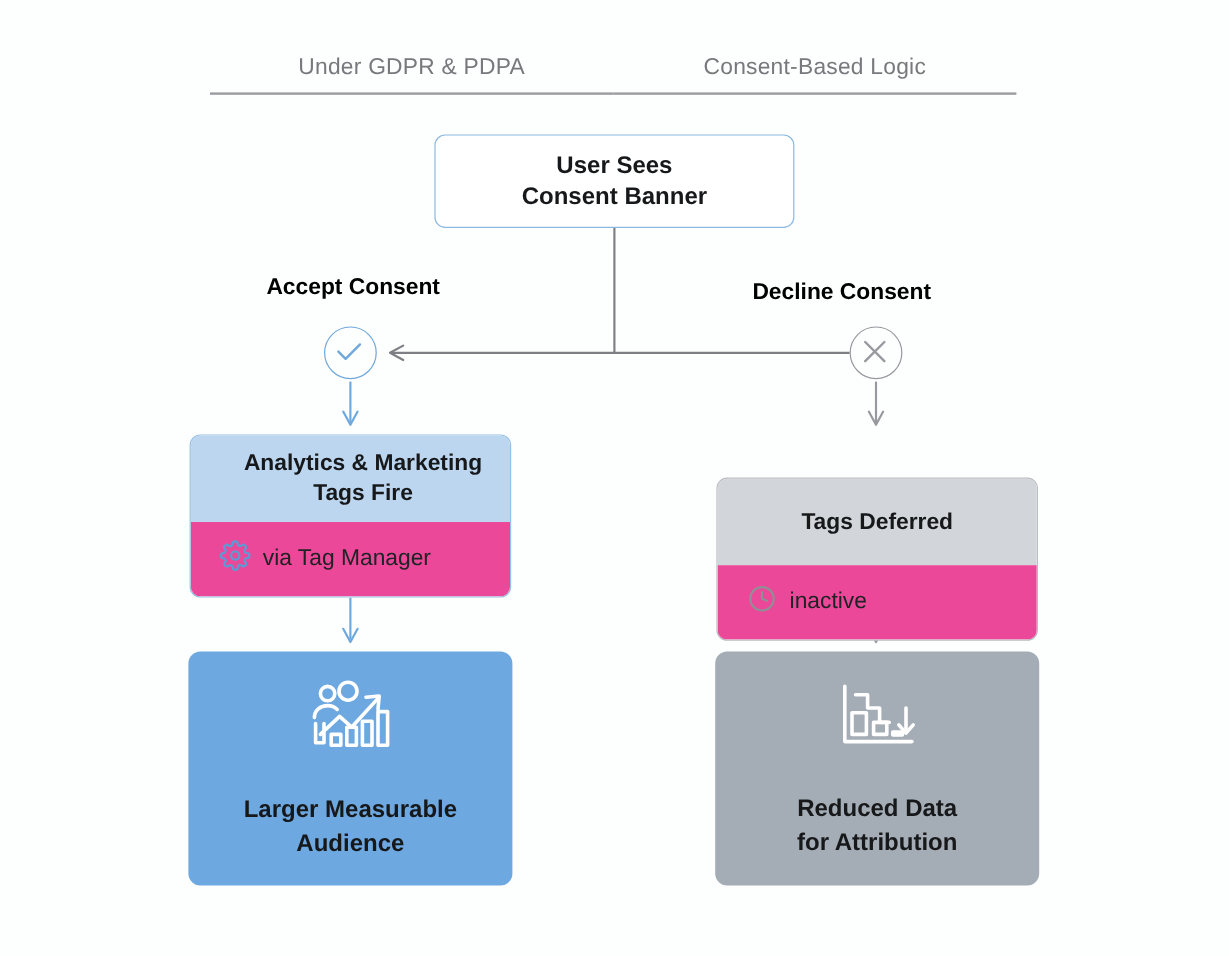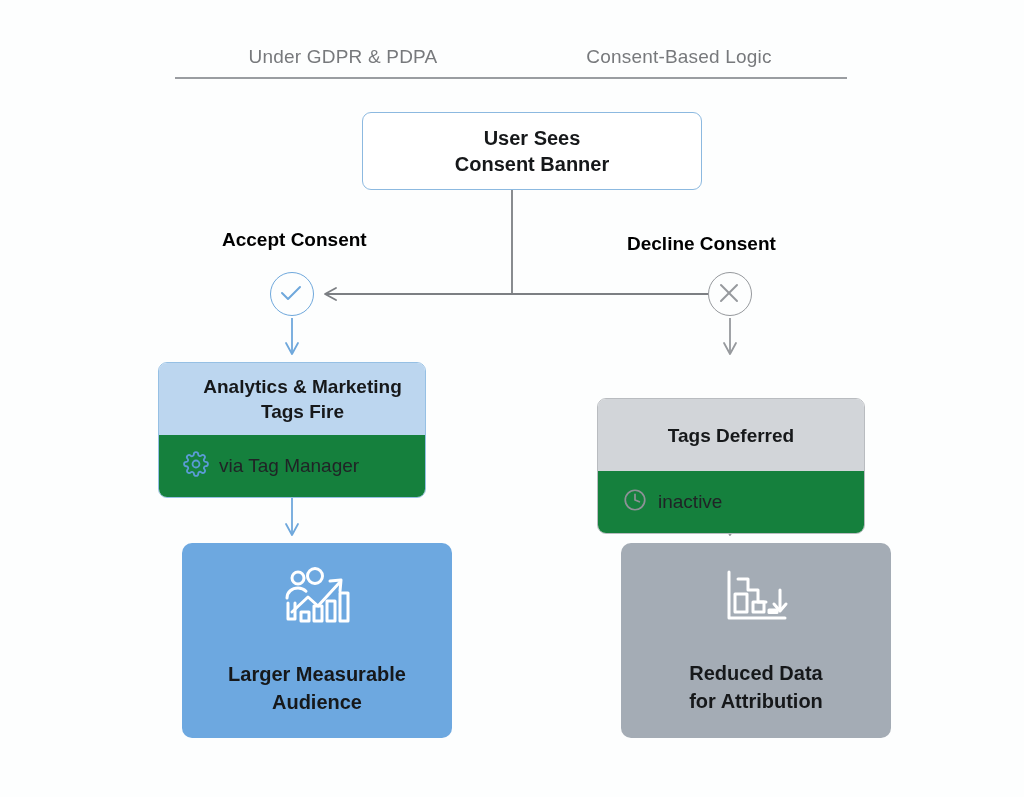--- a/index.html
+++ b/index.html
@@ -40,21 +40,21 @@
   .col-header .htext { display:block; line-height: 22px; }
 
   #header-left  { left: 175px; top: 46px; width: 336px; }
   #header-right { left: 511px; top: 46px; width: 336px; }
 
   
   #top-node {
     position: absolute;
     left: 362px;
     top: 112px;
-    width: 340px;
+    width: 300px;
     height: 78px;
     box-sizing: border-box;
     border: 1.6px solid #8cb9e0;
     border-radius: 9px;
     background: #ffffff;
     display: flex;
     align-items: center;
     justify-content: center;
     text-align: center;
     color: #16181a;
@@ -113,21 +113,21 @@
   }
   .card.blue .card-head { background: #bcd6ef; padding-left: 31px; }
   .card.gray .card-head { background: #d2d5d9; }
   .card-body {
     height: 62px;
     display: flex;
     align-items: center;
     gap: 10px;
     padding-left: 24px;
     box-sizing: border-box;
-    background: #15803d;
+    background: #ec4899;
     font-size: 19px;
     color: #202326;
   }
   #card-tags-fire { left: 158px; top: 362px; }
   #card-tags-deferred { left: 597px; top: 362px; margin-top: 36px; }
 
   
   .outcome {
     position: absolute;
     width: 270px;
@@ -135,21 +135,20 @@
     border-radius: 10px;
     display: flex;
     flex-direction: column;
     align-items: center;
     justify-content: center;
     text-align: center;
     color: #16181a;
     font-size: 20px;
     font-weight: 700;
     line-height: 28px;
-    margin-left: 25px;
   }
   #outcome-left  { left: 157px; top: 543px; background: #6da8e0; }
   #outcome-right { left: 596px; top: 543px; background: #a4acb5; }
   .outcome .out-icon { margin-bottom: 22px; }
   .outcome .out-text { padding: 0 14px; }
 </style>
 </head>
 <body>
 
 <svg id="canvas" viewBox="0 0 1024 797" xmlns="http://www.w3.org/2000/svg">

